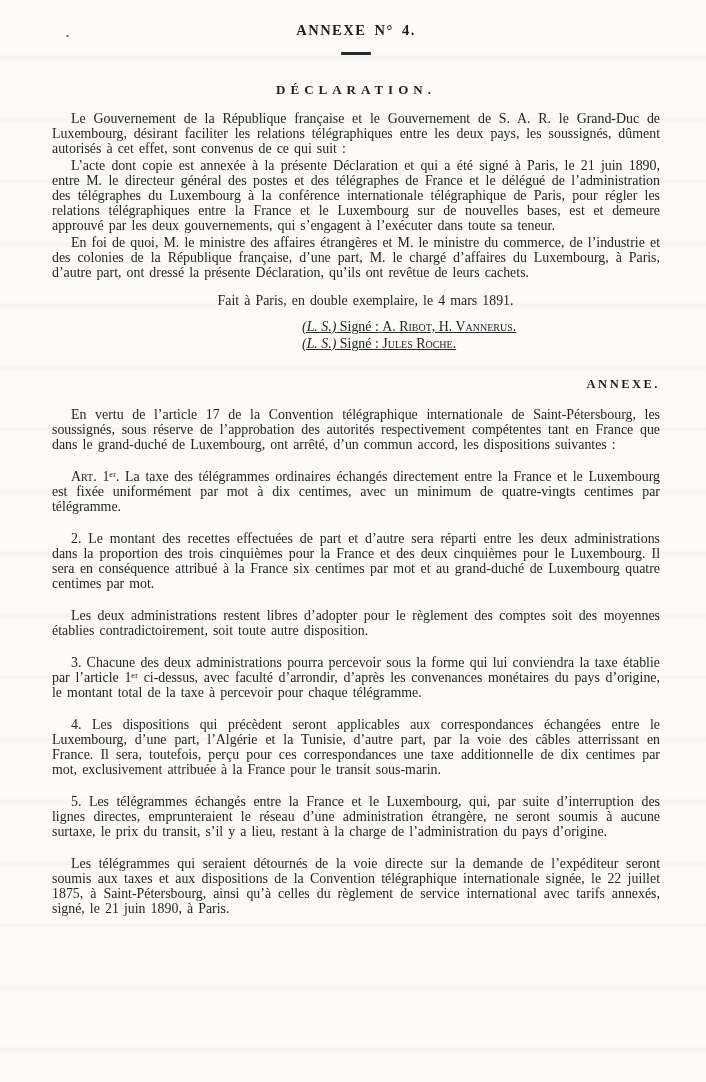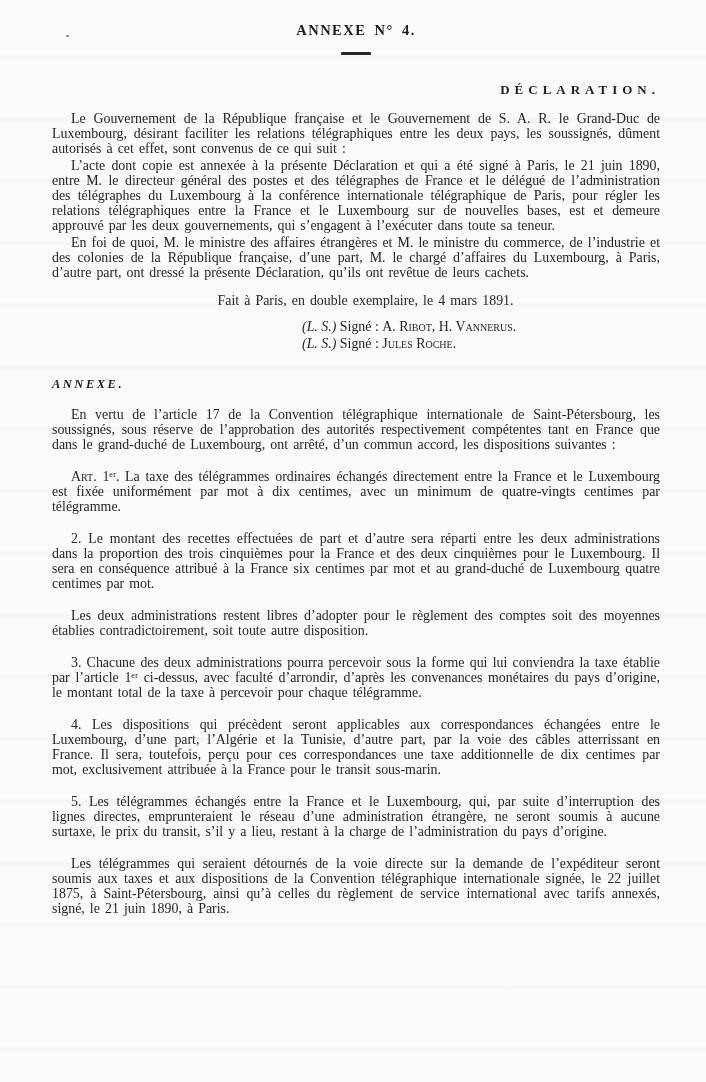--- a/index.html
+++ b/index.html
@@ -52,54 +52,54 @@
   }
   .divider-rule {
     width: 30px;
     height: 3px;
     margin: 13px auto 0 auto;
     background: #262626;
     border-radius: 1px;
   }
   h2.section-title {
     margin: 27px 0 13px 0;
-    text-align: right;
+    text-align: center;
     font-size: 13px;
     font-weight: bold;
     letter-spacing: 5px;
     color: #1e1e1e;
   }
   h2.annexe-title {
     margin: 25px 0 15px 0;
-    text-align: left;
+    text-align: right;
     font-size: 12.5px;
     font-weight: bold;
     letter-spacing: 2.5px;
     color: #1e1e1e;
-    font-style: italic;
   }
   p.body-p {
     margin: 2px 0 0 0;
     font-size: 13.9px;
     line-height: 15px;
     text-align: justify;
     text-indent: 19px;
     word-spacing: 1.6px;
     color: #242424;
   }
   p.article-p { margin-top: 17px; }
   p.date-line {
     margin-top: 13px;
     text-align: center;
   }
   .sig-block {
     margin: 11px 0 0 250px;
     font-size: 13.9px;
     line-height: 16.5px;
     color: #242424;
+    text-decoration: underline;
   }
   .sig-line .seal { font-style: italic; }
   .sig-line .seal::after,
   .sig-line .prefix::after { content: " "; }
   .sc { font-variant: small-caps; }
 </style>
 </head>
 <body>
 
 <div class="page">

